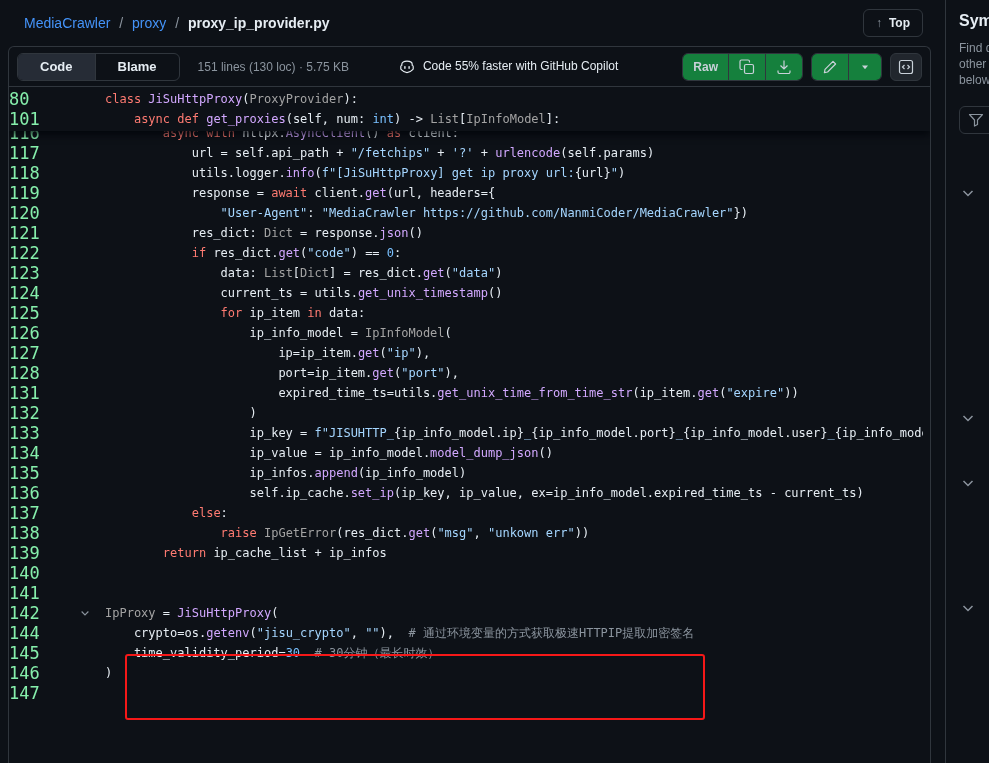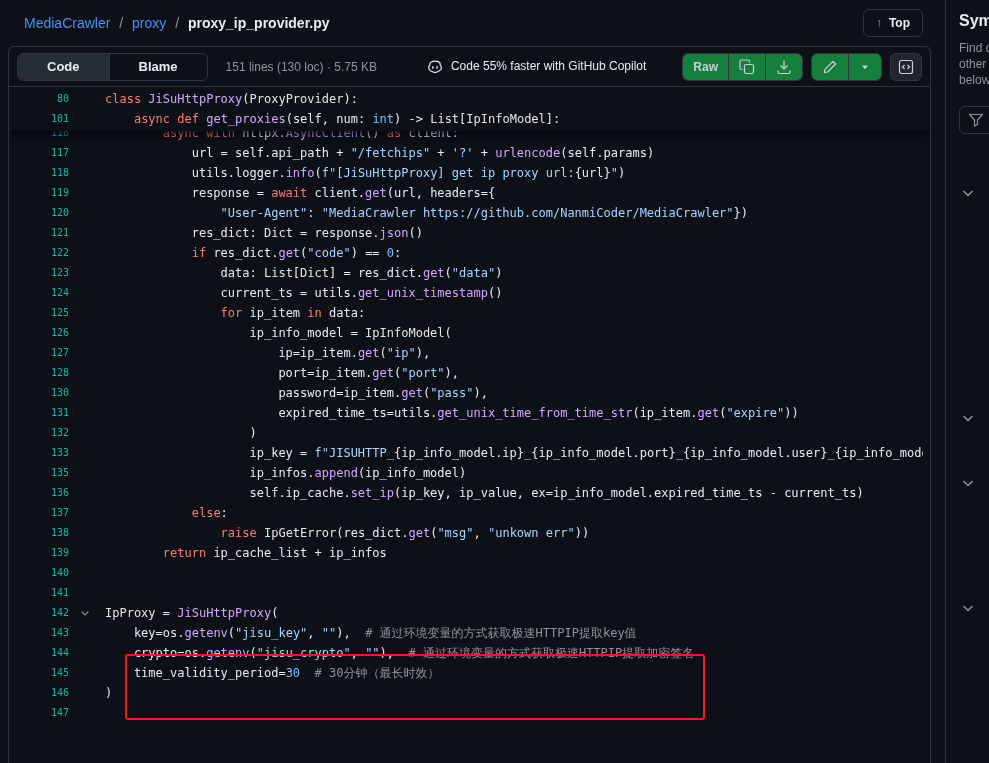--- a/index.html
+++ b/index.html
@@ -18,42 +18,42 @@
   .crumb-link { color: #4493f8; cursor: pointer; }
   .crumb-sep { color: #8b949e; margin: 0 5px; }
   .crumb-file { font-weight: 700; color: #e6edf3; }
   .top-btn { display: inline-flex; align-items: center; gap: 7px; height: 28px; padding: 0 12px; background: transparent; border: 1px solid #30363d; border-radius: 6px; color: #e6edf3; font-size: 12px; font-weight: 600; cursor: pointer; font-family: inherit; }
   .top-btn .arrow { color: #8b949e; font-size: 12px; }
 
   
   .file-box { margin: 0 14px 0 8px; border: 1px solid #30363d; border-bottom: none; border-radius: 6px 6px 0 0; flex: 1; display: flex; flex-direction: column; overflow: hidden; background: #0d1117; }
   .file-header { height: 40px; flex: 0 0 40px; display: flex; align-items: center; padding: 0 8px; gap: 8px; border-bottom: 1px solid #30363d; }
   .seg { display: flex; border: 1px solid #30363d; border-radius: 6px; overflow: hidden; height: 28px; }
-  .seg-item { display: flex; align-items: center; padding: 0 29px; font-size: 13px; font-weight: 600; color: #e6edf3; cursor: pointer; }
+  .seg-item { display: flex; align-items: center; padding: 0 22px; font-size: 13px; font-weight: 600; color: #e6edf3; cursor: pointer; }
   .seg-item.active { background: #262c36; border-right: 1px solid #30363d; }
   .file-meta { color: #8b949e; font-size: 12px; margin-left: 10px; white-space: nowrap; }
   .copilot { display: flex; gap: 8px; font-size: 12px; color: #e6edf3; margin-left: 42px; white-space: nowrap; }
   .spacer { flex: 1; }
   .btn-group { display: flex; height: 28px; border: 1px solid #30363d; border-radius: 6px; overflow: hidden; flex: 0 0 auto; }
   .btn-group > button { display: flex; align-items: center; justify-content: center; padding: 0 10px; background: #15803d; color: #c9d1d9; font-size: 12px; font-weight: 600; border: none; border-right: 1px solid #30363d; cursor: pointer; font-family: inherit; }
   .btn-group > button:last-child { border-right: none; }
   .icon-btn-solo { height: 28px; width: 32px; border: 1px solid #30363d; border-radius: 6px; background: #21262d; display: flex; align-items: center; justify-content: center; cursor: pointer; flex: 0 0 auto; }
   svg.oct { display: block; }
 
   
   .code-area { position: relative; flex: 1; overflow: hidden; font-family: "DejaVu Sans Mono", "DejaVu Sans", monospace; font-size: 12px; }
   .sticky { position: absolute; top: 0; left: 0; right: 0; z-index: 3; background: #0d1117; padding: 2px 0; box-shadow: 0 4px 7px rgba(1,4,9,0.75); }
   .lines { position: absolute; top: 36px; left: 0; right: 7px; z-index: 1; }
   .row { display: flex; height: 20px; line-height: 20px; white-space: pre; }
-  .ln { flex: 0 0 60px; text-align: right; color: #14b8a6; font-size: 10px; user-select: none; cursor: pointer; }
+  .ln { flex: 0 0 60px; color: #86efac; font-size: 17px; user-select: none; cursor: pointer; }
   .chev-col { flex: 0 0 36px; display: flex; align-items: center; padding-left: 10px; color: #8b949e; }
   .code { flex: 1; overflow: hidden; }
   .t-k { color: #ff7b72; }
   .t-e { color: #d2a8ff; }
-  .t-v { color: #e5e5e5; margin-top: 36px; }
+  .t-v { color: #a3a3a3; margin-top: 36px; }
   .t-s { color: #a5d6ff; }
   .t-n { color: #79c0ff; }
   .t-c { color: #8b949e; }
   .t-d { color: #e6edf3; }
   .red-box { position: absolute; left: 116px; top: 531px; width: 580px; height: 66px; border: 2px solid #f51818; border-radius: 3px; z-index: 2; pointer-events: none; }
 
   
   .symbols-panel { flex: 1; border-left: 1px solid #30363d; position: relative; background: #0d1117; }
   .sym-inner { position: absolute; top: 0; left: 13px; width: 300px; }
   .sym-title { font-size: 16px; font-weight: 600; padding-top: 12px; color: #e6edf3; }
@@ -147,35 +147,34 @@
             <div class="row"><span class="ln">119</span><span class="chev-col"></span><span class="code"><span class="t-d">            response = </span><span class="t-k">await</span><span class="t-d"> client.</span><span class="t-e">get</span><span class="t-d">(url, headers={</span></span></div>
             <div class="row"><span class="ln">120</span><span class="chev-col"></span><span class="code"><span class="t-d">                </span><span class="t-s">"User-Agent"</span><span class="t-d">: </span><span class="t-s">"MediaCrawler https://github.com/NanmiCoder/MediaCrawler"</span><span class="t-d">})</span></span></div>
             <div class="row"><span class="ln">121</span><span class="chev-col"></span><span class="code"><span class="t-d">            res_dict: </span><span class="t-v">Dict</span><span class="t-d"> = response.</span><span class="t-e">json</span><span class="t-d">()</span></span></div>
             <div class="row"><span class="ln">122</span><span class="chev-col"></span><span class="code"><span class="t-d">            </span><span class="t-k">if</span><span class="t-d"> res_dict.</span><span class="t-e">get</span><span class="t-d">(</span><span class="t-s">"code"</span><span class="t-d">) == </span><span class="t-n">0</span><span class="t-d">:</span></span></div>
             <div class="row"><span class="ln">123</span><span class="chev-col"></span><span class="code"><span class="t-d">                data: </span><span class="t-v">List</span><span class="t-d">[</span><span class="t-v">Dict</span><span class="t-d">] = res_dict.</span><span class="t-e">get</span><span class="t-d">(</span><span class="t-s">"data"</span><span class="t-d">)</span></span></div>
             <div class="row"><span class="ln">124</span><span class="chev-col"></span><span class="code"><span class="t-d">                current_ts = utils.</span><span class="t-e">get_unix_timestamp</span><span class="t-d">()</span></span></div>
             <div class="row"><span class="ln">125</span><span class="chev-col"></span><span class="code"><span class="t-d">                </span><span class="t-k">for</span><span class="t-d"> ip_item </span><span class="t-k">in</span><span class="t-d"> data:</span></span></div>
             <div class="row"><span class="ln">126</span><span class="chev-col"></span><span class="code"><span class="t-d">                    ip_info_model = </span><span class="t-v">IpInfoModel</span><span class="t-d">(</span></span></div>
             <div class="row"><span class="ln">127</span><span class="chev-col"></span><span class="code"><span class="t-d">                        ip=ip_item.</span><span class="t-e">get</span><span class="t-d">(</span><span class="t-s">"ip"</span><span class="t-d">),</span></span></div>
             <div class="row"><span class="ln">128</span><span class="chev-col"></span><span class="code"><span class="t-d">                        port=ip_item.</span><span class="t-e">get</span><span class="t-d">(</span><span class="t-s">"port"</span><span class="t-d">),</span></span></div>
-            <div class="row"><span class="ln">130</span><span class="chev-col"></span><span class="code"><span class="t-d">                        password=ip_item.</span><span class="t-e">get</span><span class="t-d">(</span><span class="t-s">"pass"</span><span class="t-d">),</span></span></div>
             <div class="row"><span class="ln">131</span><span class="chev-col"></span><span class="code"><span class="t-d">                        expired_time_ts=utils.</span><span class="t-e">get_unix_time_from_time_str</span><span class="t-d">(ip_item.</span><span class="t-e">get</span><span class="t-d">(</span><span class="t-s">"expire"</span><span class="t-d">))</span></span></div>
             <div class="row"><span class="ln">132</span><span class="chev-col"></span><span class="code"><span class="t-d">                    )</span></span></div>
             <div class="row"><span class="ln">133</span><span class="chev-col"></span><span class="code"><span class="t-d">                    ip_key = </span><span class="t-s">f"JISUHTTP_</span><span class="t-d">{ip_info_model.ip}</span><span class="t-s">_</span><span class="t-d">{ip_info_model.port}</span><span class="t-s">_</span><span class="t-d">{ip_info_model.user}</span><span class="t-s">_</span><span class="t-d">{ip_info_model</span></span></div>
+            <div class="row"><span class="ln">134</span><span class="chev-col"></span><span class="code"><span class="t-d">                    ip_value = ip_info_model.</span><span class="t-e">model_dump_json</span><span class="t-d">()</span></span></div>
             <div class="row"><span class="ln">135</span><span class="chev-col"></span><span class="code"><span class="t-d">                    ip_infos.</span><span class="t-e">append</span><span class="t-d">(ip_info_model)</span></span></div>
             <div class="row"><span class="ln">136</span><span class="chev-col"></span><span class="code"><span class="t-d">                    self.ip_cache.</span><span class="t-e">set_ip</span><span class="t-d">(ip_key, ip_value, ex=ip_info_model.expired_time_ts - current_ts)</span></span></div>
             <div class="row"><span class="ln">137</span><span class="chev-col"></span><span class="code"><span class="t-d">            </span><span class="t-k">else</span><span class="t-d">:</span></span></div>
             <div class="row"><span class="ln">138</span><span class="chev-col"></span><span class="code"><span class="t-d">                </span><span class="t-k">raise</span><span class="t-d"> </span><span class="t-v">IpGetError</span><span class="t-d">(res_dict.</span><span class="t-e">get</span><span class="t-d">(</span><span class="t-s">"msg"</span><span class="t-d">, </span><span class="t-s">"unkown err"</span><span class="t-d">))</span></span></div>
             <div class="row"><span class="ln">139</span><span class="chev-col"></span><span class="code"><span class="t-d">        </span><span class="t-k">return</span><span class="t-d"> ip_cache_list + ip_infos</span></span></div>
             <div class="row"><span class="ln">140</span><span class="chev-col"></span><span class="code"></span></div>
             <div class="row"><span class="ln">141</span><span class="chev-col"></span><span class="code"></span></div>
             <div class="row"><span class="ln">142</span><span class="chev-col"><svg width="12" height="12" viewBox="0 0 16 16" fill="none">
                   <path d="M3.5 6 8 10.5 12.5 6" stroke="#8b949e" stroke-width="1.5"></path>
                 </svg></span><span class="code"><span class="t-v">IpProxy</span><span class="t-d"> = </span><span class="t-e">JiSuHttpProxy</span><span class="t-d">(</span></span></div>
-            <div class="row"><span class="ln">143</span><span class="chev-col"></span><span class="code"><span class="t-d">    key=os.</span><span class="t-e">getenv</span><span class="t-d">(</span><span class="t-s">"jisu_key"</span><span class="t-d">, </span><span class="t-s">""</span><span class="t-d">),  </span><span class="t-c"># 通过环境变量的方式获取极速HTTPIP提取key值</span></span></div>
             <div class="row"><span class="ln">144</span><span class="chev-col"></span><span class="code"><span class="t-d">    crypto=os.</span><span class="t-e">getenv</span><span class="t-d">(</span><span class="t-s">"jisu_crypto"</span><span class="t-d">, </span><span class="t-s">""</span><span class="t-d">),  </span><span class="t-c"># 通过环境变量的方式获取极速HTTPIP提取加密签名</span></span></div>
             <div class="row"><span class="ln">145</span><span class="chev-col"></span><span class="code"><span class="t-d">    time_validity_period=</span><span class="t-n">30</span><span class="t-d">  </span><span class="t-c"># 30分钟（最长时效）</span></span></div>
             <div class="row"><span class="ln">146</span><span class="chev-col"></span><span class="code"><span class="t-d">)</span></span></div>
             <div class="row"><span class="ln">147</span><span class="chev-col"></span><span class="code"></span></div>
           </div>
       </div>
     </div>
   </div>
 
   <aside class="symbols-panel">

